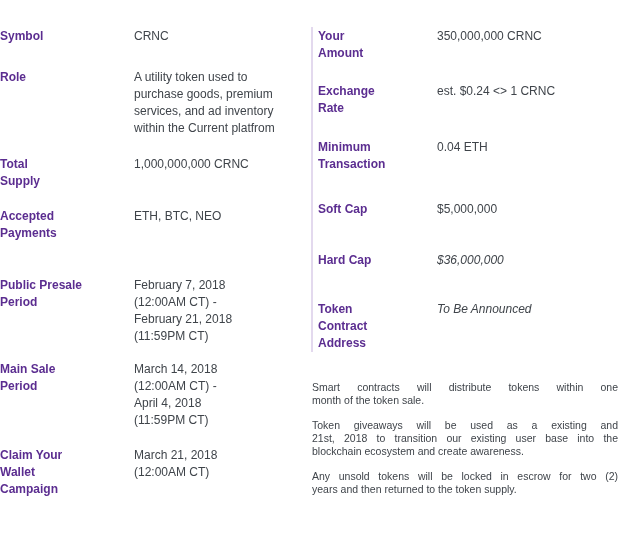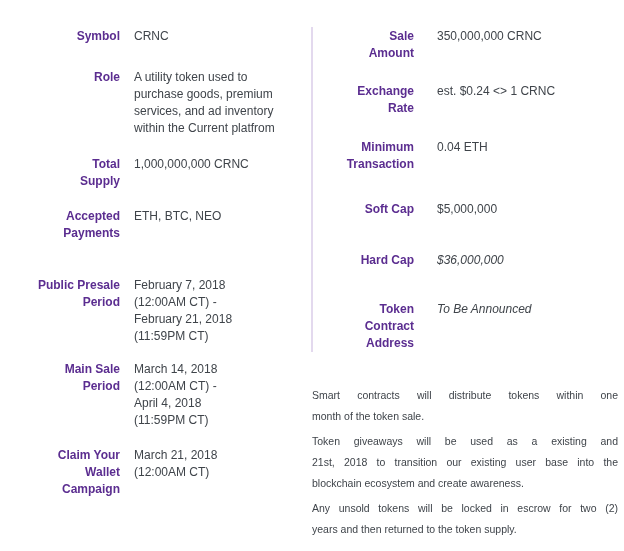--- a/index.html
+++ b/index.html
@@ -14,21 +14,20 @@
     width: 624px;
     height: 551px;
     background: var(--bg);
     font-family: "Liberation Sans", sans-serif;
     overflow: hidden;
   }
   .row { position: absolute; }
   .lbl {
     position: absolute;
     left: 0;
-    text-align: right;
     color: var(--label);
     font-weight: bold;
     font-size: 12px;
     line-height: 17px;
     white-space: pre-line;
   }
   .val {
     position: absolute;
     font-size: 12px;
     line-height: 17px;
@@ -53,21 +52,21 @@
   .notes {
     position: absolute;
     left: 312px;
     top: 381px;
     width: 306px;
     font-size: 10.5px;
     line-height: 13px;
     color: var(--value);
   }
   .para { margin: 0 0 12px 0; }
-  .jline { text-align: justify; text-align-last: justify; margin-top: 8px; }
+  .jline { text-align: justify; text-align-last: justify; }
   .jline.last { text-align: justify; text-align-last: left; }
 </style>
 </head>
 <body>
 
 <div class="page">
 
   <div class="row left-row" style="top:28px">
     <div class="lbl">Symbol</div>
     <div class="val">CRNC</div>
@@ -109,21 +108,21 @@
     <div class="lbl">Claim Your
 Wallet
 Campaign</div>
     <div class="val">March 21, 2018
 (12:00AM CT)</div>
   </div>
 
   <div class="divider"></div>
 
   <div class="row right-row" style="top:28px">
-    <div class="lbl">Sale
+    <div class="lbl">Your
 Amount</div>
     <div class="val">350,000,000 CRNC</div>
   </div>
   <div class="row right-row" style="top:83px">
     <div class="lbl">Exchange
 Rate</div>
     <div class="val">est. $0.24 &lt;&gt; 1 CRNC</div>
   </div>
   <div class="row right-row" style="top:139px">
     <div class="lbl">Minimum

